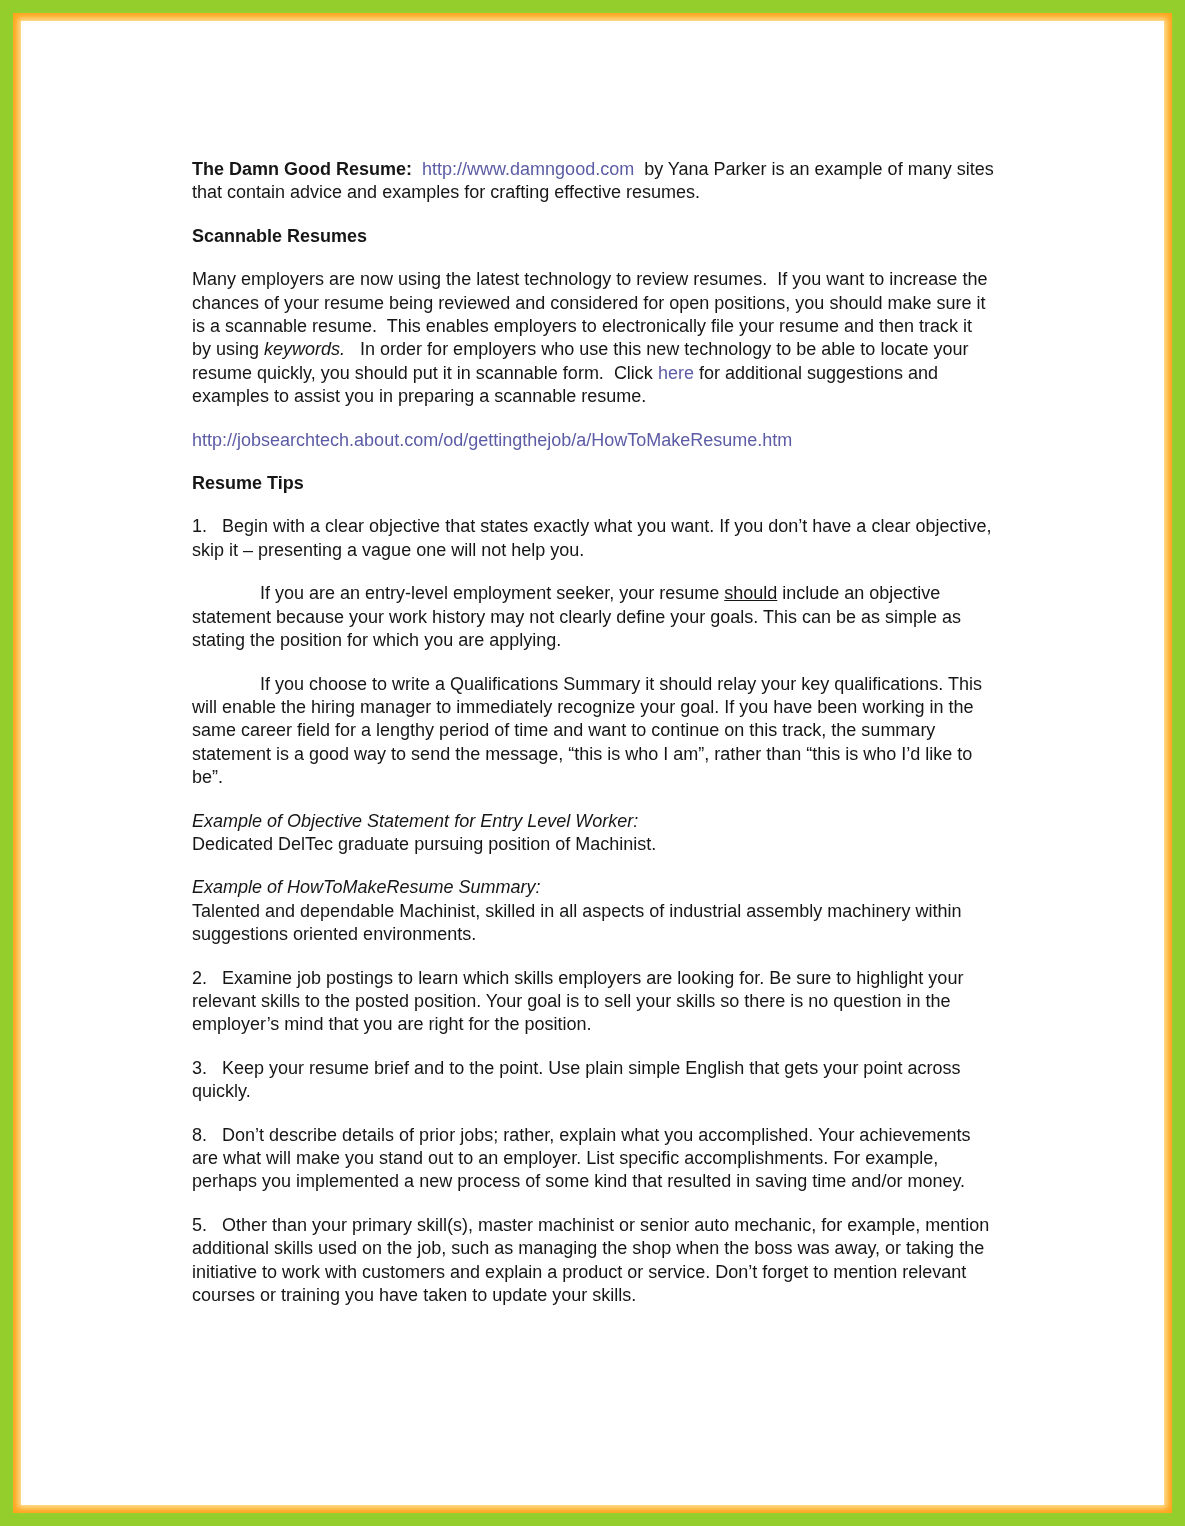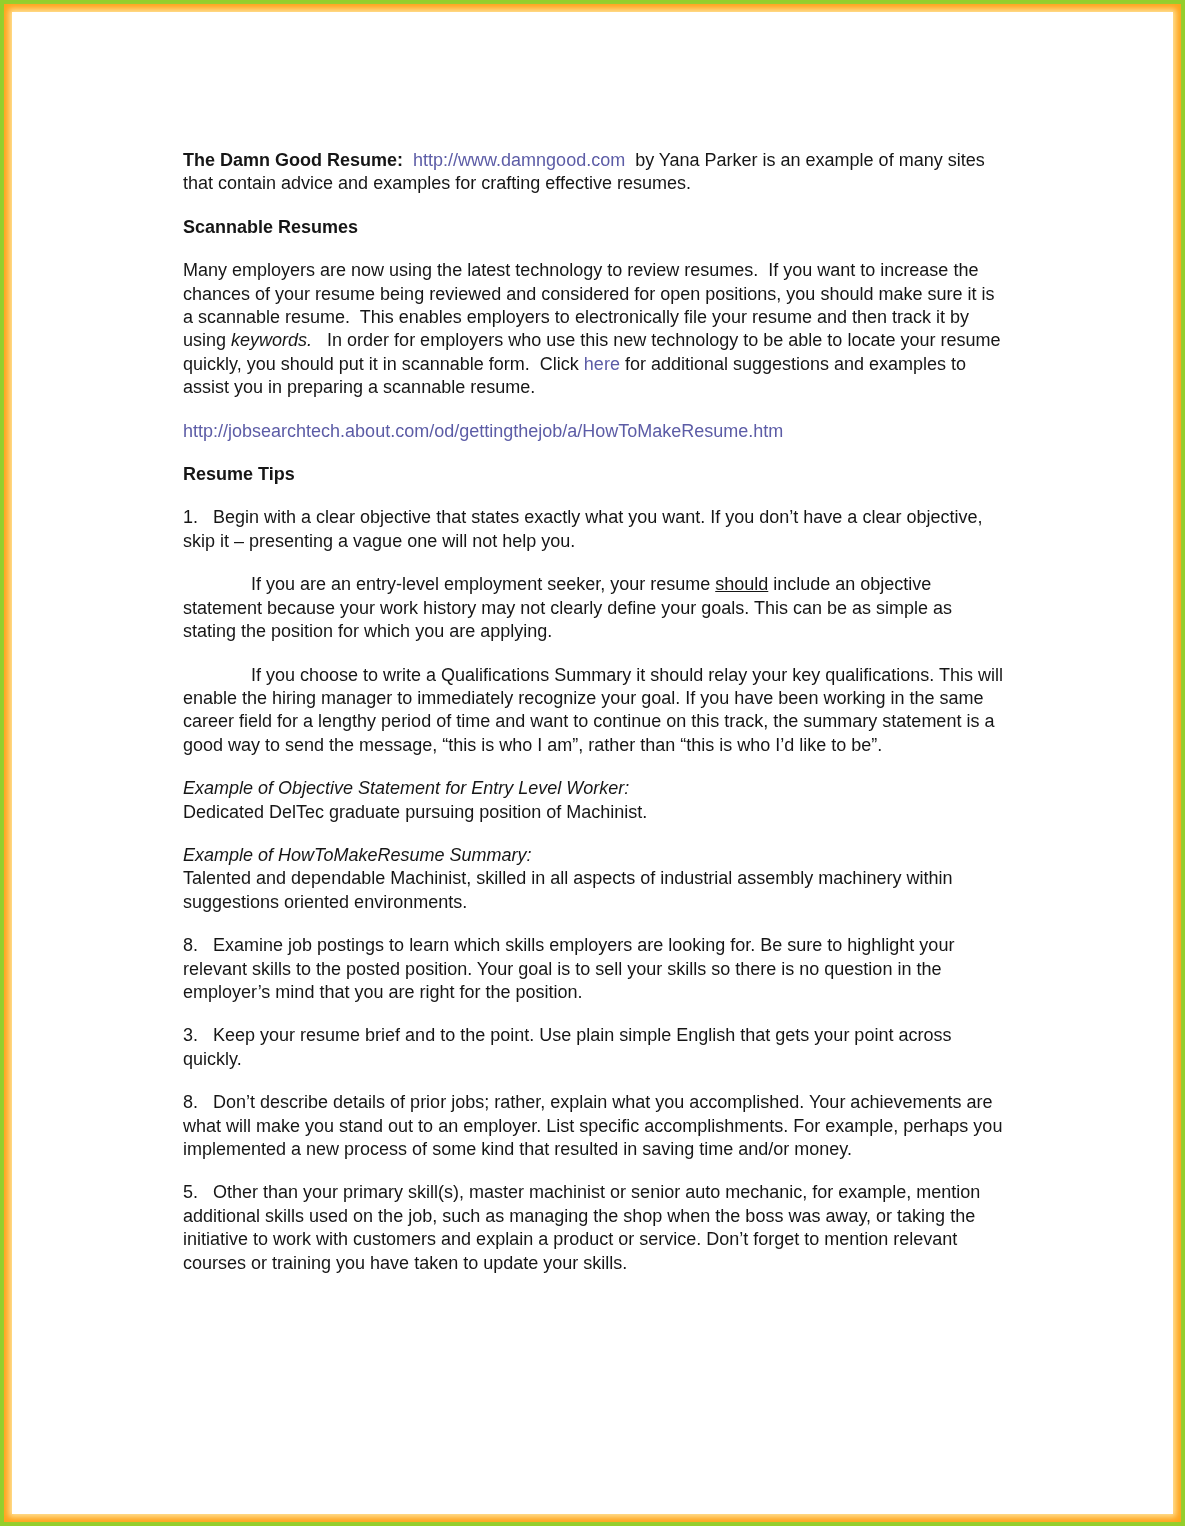--- a/index.html
+++ b/index.html
@@ -5,21 +5,21 @@
   html, body { margin: 0; padding: 0; }
   body {
     font-family: "Liberation Sans", sans-serif;
     background: #ffffff;
   }
   .frame {
     width: 1185px;
     height: 1526px;
     box-sizing: border-box;
     background: #94CE2C;
-    padding: 4px;
+    padding: 13px;
   }
   .frame-orange {
     width: 100%;
     height: 100%;
     box-sizing: border-box;
     background: #FFA41C;
     padding: 8px;
   }
   .page {
     width: 100%;
@@ -67,21 +67,21 @@
       <p class="para">1.   Begin with a clear objective that states exactly what you want. If you don’t have a clear objective, skip it – presenting a vague one will not help you.</p>
 
       <p class="para indent"><span>If you are an entry-level employment seeker, your resume </span><span class="uline">should</span><span> include an objective statement because your work history may not clearly define your goals. This can be as simple as stating the position for which you are applying.</span></p>
 
       <p class="para indent">If you choose to write a Qualifications Summary it should relay your key qualifications. This will enable the hiring manager to immediately recognize your goal. If you have been working in the same career field for a lengthy period of time and want to continue on this track, the summary statement is a good way to send the message, “this is who I am”, rather than “this is who I’d like to be”.</p>
 
       <p class="para"><span class="italic">Example of Objective Statement for Entry Level Worker:</span><br><span>Dedicated DelTec graduate pursuing position of Machinist.</span></p>
 
       <p class="para"><span class="italic">Example of HowToMakeResume Summary:</span><br><span>Talented and dependable Machinist, skilled in all aspects of industrial assembly machinery within suggestions oriented environments.</span></p>
 
-      <p class="para">8.   Examine job postings to learn which skills employers are looking for. Be sure to highlight your relevant skills to the posted position. Your goal is to sell your skills so there is no question in the employer’s mind that you are right for the position.</p>
+      <p class="para">2.   Examine job postings to learn which skills employers are looking for. Be sure to highlight your relevant skills to the posted position. Your goal is to sell your skills so there is no question in the employer’s mind that you are right for the position.</p>
 
       <p class="para">3.   Keep your resume brief and to the point. Use plain simple English that gets your point across quickly.</p>
 
       <p class="para">8.   Don’t describe details of prior jobs; rather, explain what you accomplished. Your achievements are what will make you stand out to an employer. List specific accomplishments. For example, perhaps you implemented a new process of some kind that resulted in saving time and/or money.</p>
 
       <p class="para">5.   Other than your primary skill(s), master machinist or senior auto mechanic, for example, mention additional skills used on the job, such as managing the shop when the boss was away, or taking the initiative to work with customers and explain a product or service. Don’t forget to mention relevant courses or training you have taken to update your skills.</p>
 
     </div>
   </div>
 </div>

